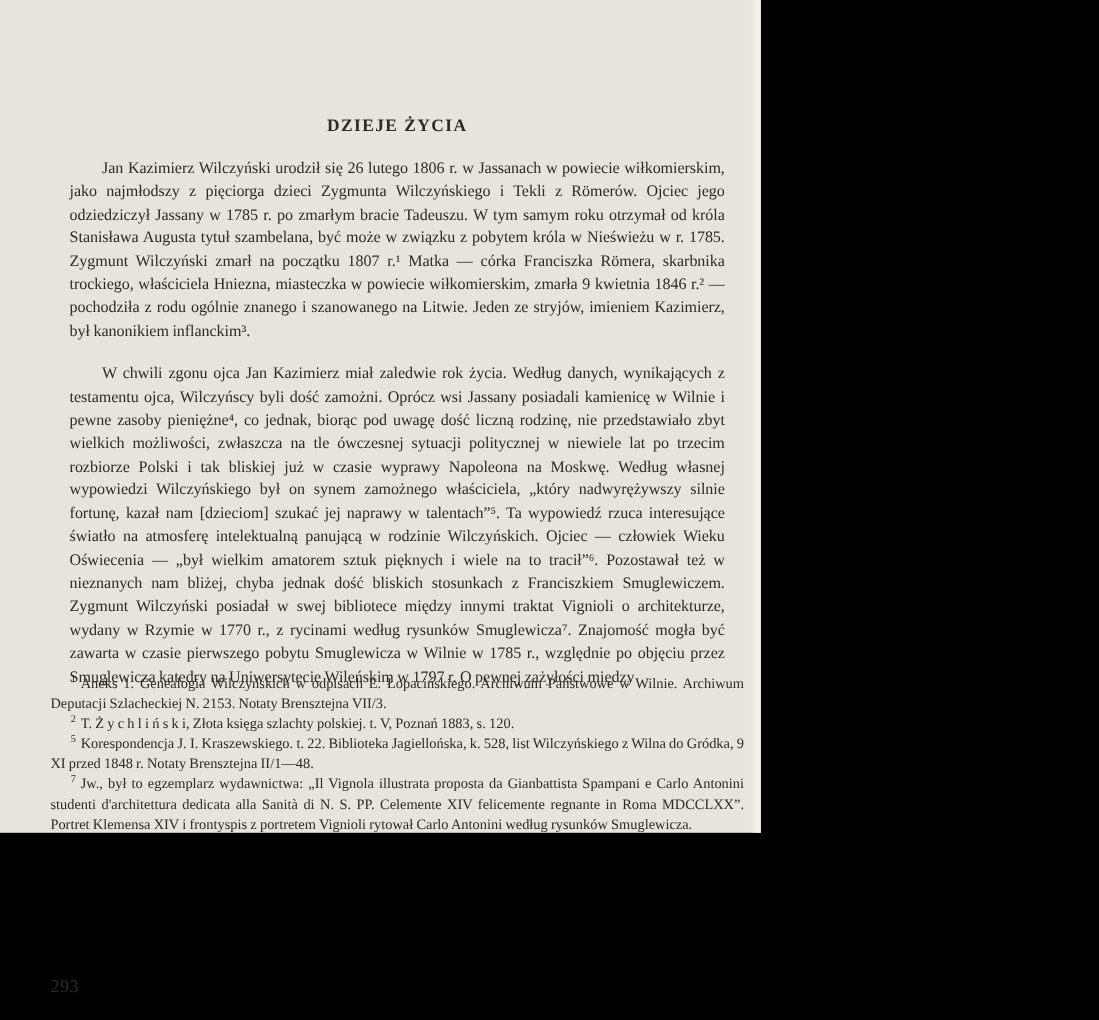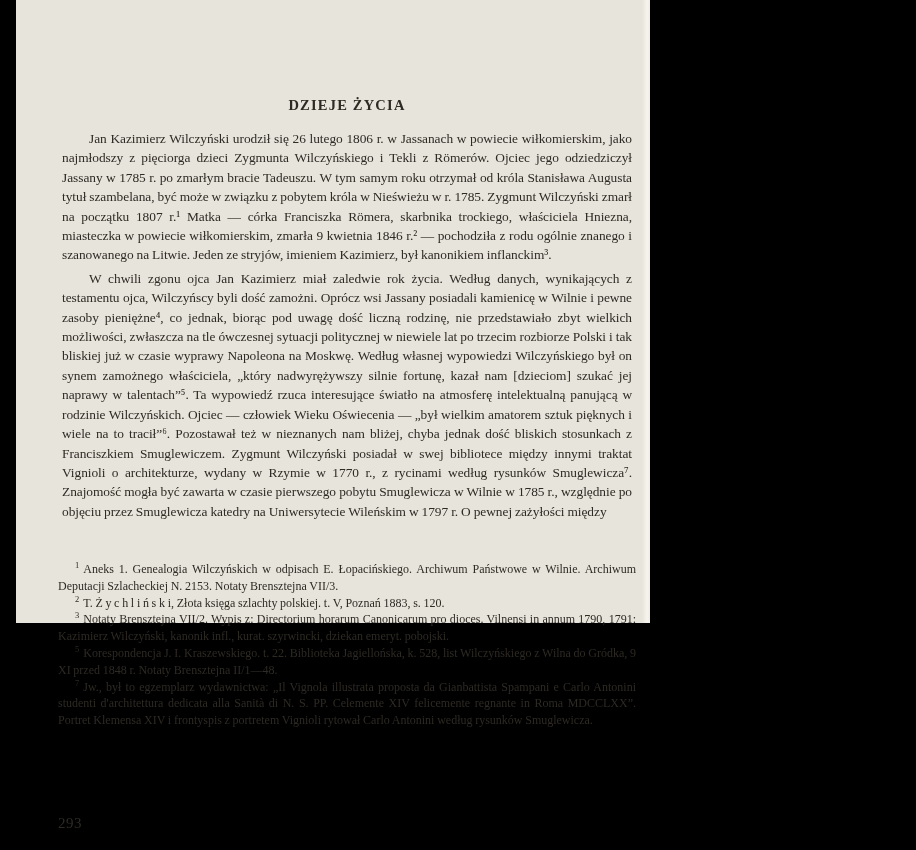--- a/index.html
+++ b/index.html
@@ -8,42 +8,42 @@
     position: relative;
     overflow: hidden;
     background: var(--backdrop, #000000);
     font-family: "Liberation Serif", "DejaVu Serif", serif;
   }
   .backdrop {
     position: absolute; inset: 0;
     background: var(--backdrop, #000000);
   }
   .page {
-    position: absolute; left: 16px; top: 0;
-    width: 634px; height: 623px;
+    position: absolute; left: 0; top: 0;
+    width: 634px; height: 694px;
     background: var(--paper, #e7e4dc);
     color: var(--ink, #2e2a24);
   }
   .page-edge {
     position: absolute; top: 0; right: 0;
     width: 8px; height: 100%;
     background: linear-gradient(to right, rgba(248,246,240,0), #f6f4ed 65%, #efece4 100%);
   }
   .column {
     position: absolute; left: 42px; top: 97px; width: 578px;
   }
   .page-title {
     margin: 0 0 15px 0;
     font-size: 14.5px; font-weight: bold;
     letter-spacing: 1.2px;
     text-align: center;
     white-space: nowrap;
   }
   .body-text p {
-    margin: 4px;
+    margin: 16px;
     font-size: 13.4px;
     line-height: 19.4px;
     text-align: justify;
     text-indent: 27px;
     word-spacing: -0.3px;
     letter-spacing: -0.05px;
   }
   .footnotes {
     position: absolute; left: 42px; top: 561px;
     width: 578px; max-height: 252px; overflow: hidden;
@@ -86,23 +86,20 @@
   </div>
 
   <div class="footnotes">
     <p class="footnote">
       <span class="footnote-marker">1</span><span>Aneks 1. Genealogia Wilczyńskich w odpisach E. Łopacińskiego. Archiwum Państwowe w Wilnie. Archiwum Deputacji Szlacheckiej N. 2153. Notaty Brensztejna VII/3.</span>
     </p>
     <p class="footnote">
       <span class="footnote-marker">2</span><span>T. Ż y c h l i ń s k i, Złota księga szlachty polskiej. t. V, Poznań 1883, s. 120.</span>
     </p>
     <p class="footnote">
-      <span class="footnote-marker">3</span><span>Notaty Brensztejna VII/2. Wypis z: Directorium horarum Canonicarum pro dioces. Vilnensi in annum 1790, 1791: Kazimierz Wilczyński, kanonik infl., kurat. szyrwincki, dziekan emeryt. pobojski.</span>
-    </p>
-    <p class="footnote">
       <span class="footnote-marker">5</span><span>Korespondencja J. I. Kraszewskiego. t. 22. Biblioteka Jagiellońska, k. 528, list Wilczyńskiego z Wilna do Gródka, 9 XI przed 1848 r. Notaty Brensztejna II/1—48.</span>
     </p>
     <p class="footnote">
       <span class="footnote-marker">7</span><span>Jw., był to egzemplarz wydawnictwa: „Il Vignola illustrata proposta da Gianbattista Spampani e Carlo Antonini studenti d'architettura dedicata alla Sanità di N. S. PP. Celemente XIV felicemente regnante in Roma MDCCLXX”. Portret Klemensa XIV i frontyspis z portretem Vignioli rytował Carlo Antonini według rysunków Smuglewicza.</span>
     </p>
   </div>
 
   <div class="page-number">293</div>
 
   <div class="page-edge"></div>

